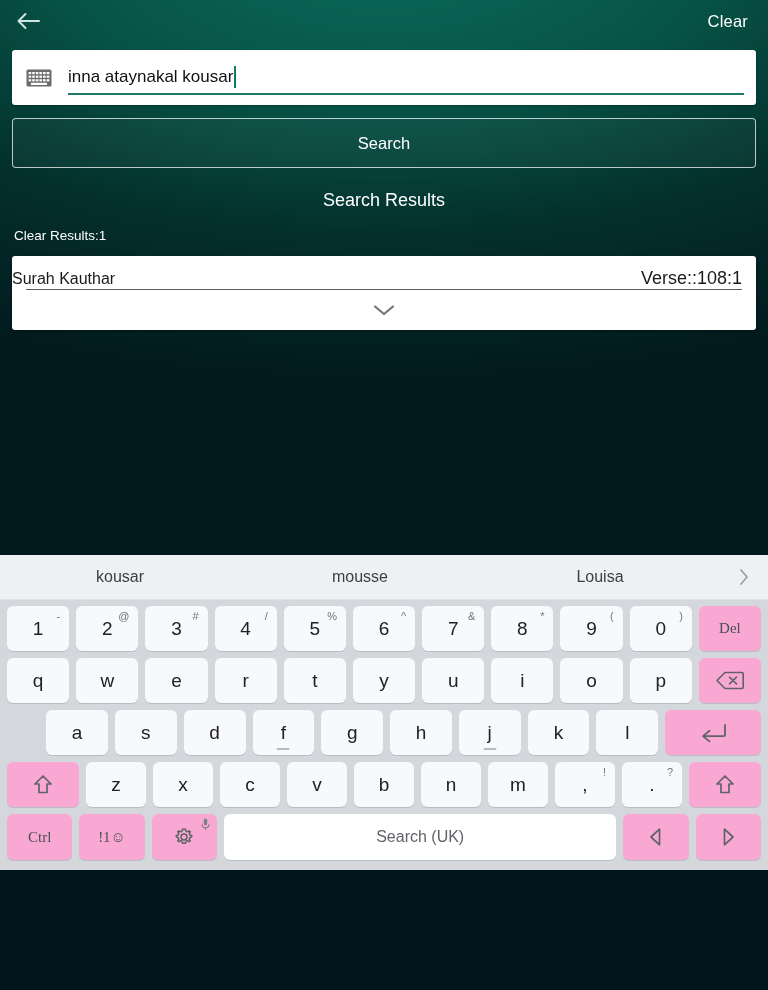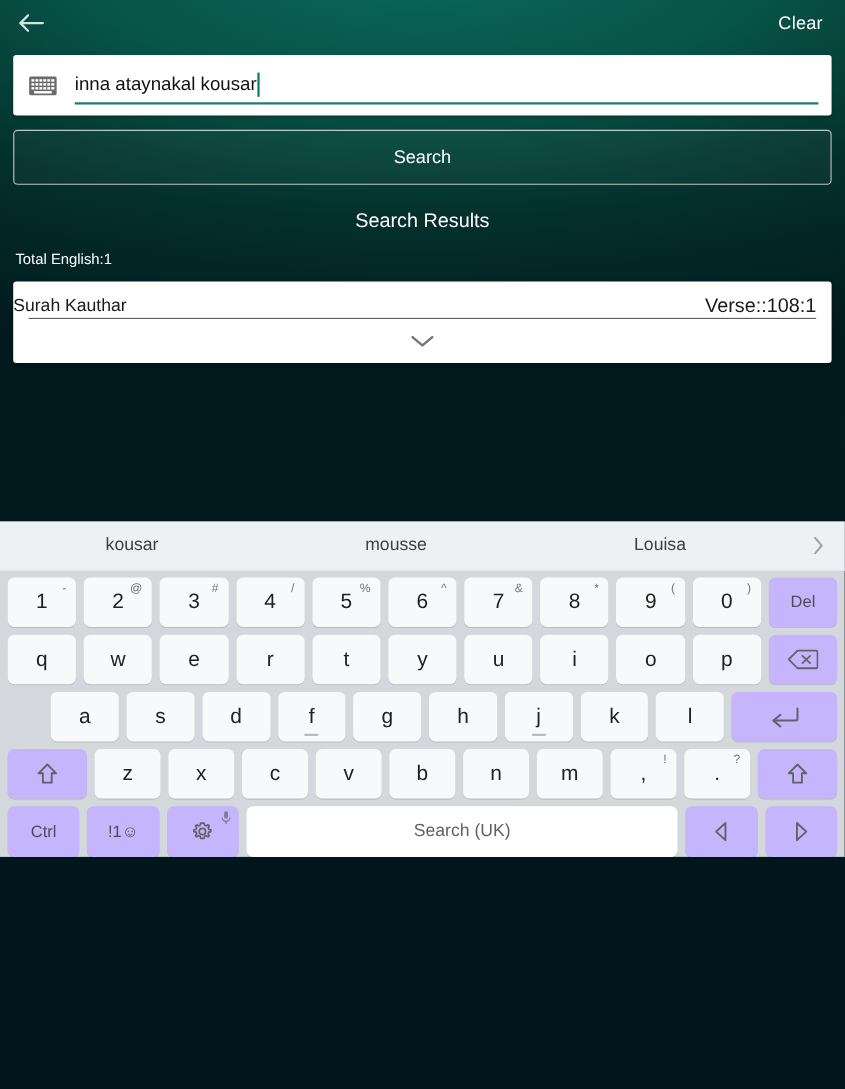--- a/index.html
+++ b/index.html
@@ -5,21 +5,21 @@
   * { box-sizing: border-box; margin: 0; padding: 0; }
   html, body {
     width: 768px; height: 990px;
     font-family: "Liberation Sans", sans-serif;
     overflow: hidden;
     background: #01161c;
   }
 
   #app {
     position: relative;
-    width: 768px; height: 779px;
+    width: 768px; height: 870px;
     display: flex; flex-direction: column; border-radius: 25px;
   }
 
   
   .app-area {
     position: relative;
     height: 632px;
     background:
       radial-gradient(ellipse 120% 80% at 50% -10%, #0b6b5b 0%, #075448 35%, #04302c 65%, #02191d 100%),
       linear-gradient(180deg, #0a6054 0%, #05423b 30%, #032a2b 60%, #011b20 100%);
@@ -169,21 +169,21 @@
     position: relative;
     display: flex; align-items: center; justify-content: center;
     cursor: pointer;
     box-shadow: 0 1px 0 rgba(0,0,0,.12);
   }
   .key .main { font-size: 19px; color: #202124; line-height: 1; }
   .key .sup {
     position: absolute; top: 5px; right: 9px;
     font-size: 11px; color: #70757a; line-height: 1;
   }
-  .key.fn { background: #c4b5fd; }
+  .key.fn { background: #f9a8d4; font-family: Liberation Serif, serif; }
   .key.fn .main { font-size: 15px; color: #4a4f54; }
   .key.homeidx::after {
     content: ""; position: absolute; bottom: 5px; left: 50%;
     transform: translateX(-50%);
     width: 13px; height: 2px; background: #b6bcc2; border-radius: 1px;
   }
   .key svg { display: block; }
 
   
   .r0 .key { flex: 1 1 0; }
@@ -248,21 +248,21 @@
       </div>
       <div class="input-line">
         <span class="input-text">inna ataynakal kousar</span>
           <span class="caret"></span>
       </div>
     </div>
 
     <div class="search-btn">Search</div>
 
     <div class="results-title">Search Results</div>
-    <div class="total-results">Total English:1</div>
+    <div class="total-results">Clear Results:1</div>
 
     <div class="result-card">
       <div class="card-head">
         <div class="surah-name">Surah Kauthar</div>
         <div class="verse-ref">Verse::108:1</div>
       </div>
       <div class="card-divider"></div>
       <div class="expand-row">
         <svg width="26" height="14" viewBox="0 0 26 14">
           <path d="M4 3.5 L13 11 L22 3.5" fill="none" stroke="#757575" stroke-width="2.2" stroke-linecap="round" stroke-linejoin="round"></path>

